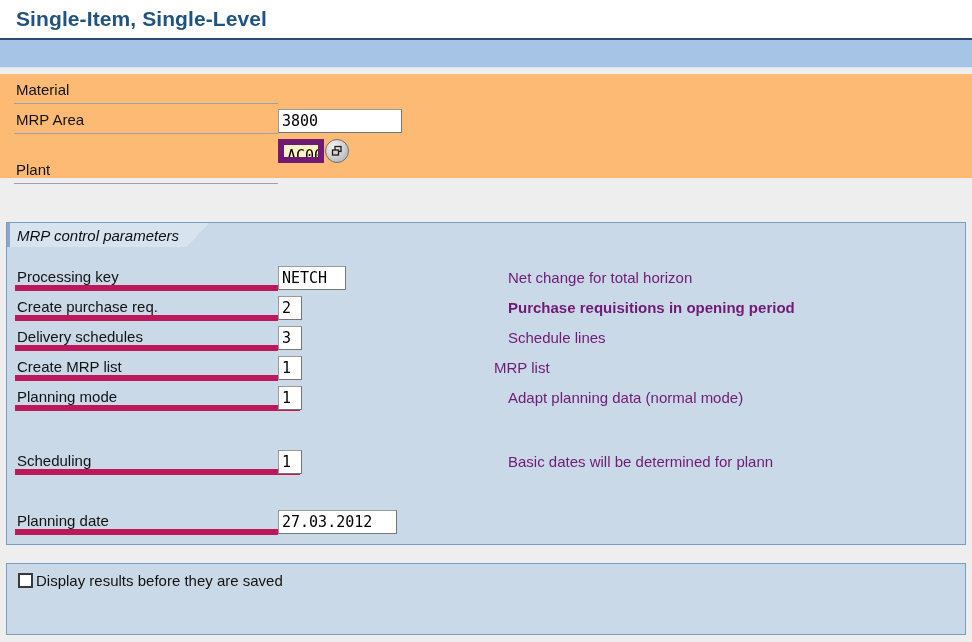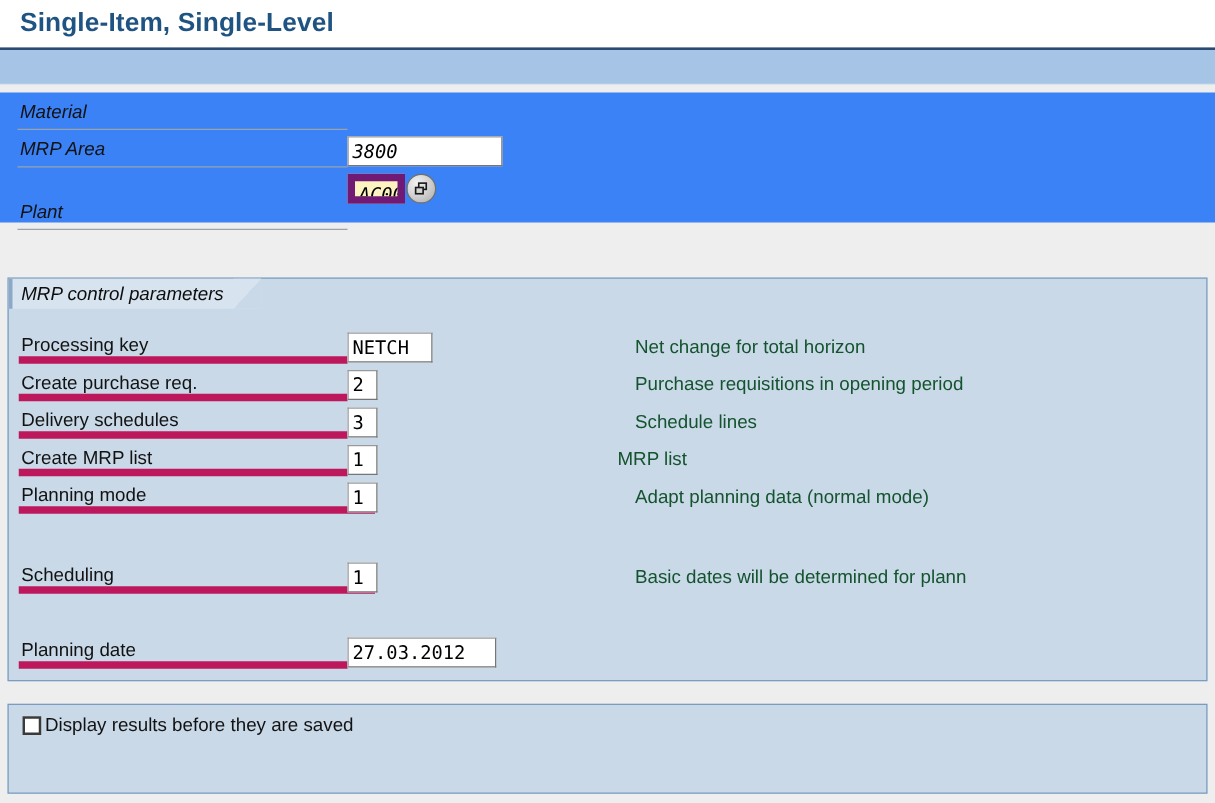--- a/index.html
+++ b/index.html
@@ -42,22 +42,21 @@
   }
   .toolband-gap {
     height: 6px;
     background: #efeeee;
   }
 
   
   .header-fields {
     position: relative;
     height: 104px;
-    background: #3b82f6;
-    font-style: italic;
+    background: #fdba74;
   }
   .fieldrow {
     position: absolute;
     left: 14px;
     height: 26px;
     display: flex;
     align-items: center;
   }
   .flabel {
     font-size: 15px;
@@ -164,21 +163,21 @@
     border-bottom: 6px solid #be185d;
     box-sizing: border-box;
     height: 26px;
     line-height: 24px;
     white-space: nowrap;
     padding-left: 2px;
   }
   .gdesc {
     position: absolute;
     font-size: 15px;
-    color: #14532d;
+    color: #701a75;
     white-space: nowrap;
     line-height: 26px;
     height: 26px;
   }
 
   
   .cbrow {
     position: absolute;
     display: flex;
     align-items: center;
@@ -244,21 +243,21 @@
     <div class="grow" style="left:8px; top:18px;">
       <div class="glabel" style="width:263px;">Processing key</div>
       <div class="inp" style="width:68px;">NETCH</div>
     </div>
     <div class="gdesc" style="left:501px; top:18px;">Net change for total horizon</div>
 
     <div class="grow" style="left:8px; top:48px;">
       <div class="glabel" style="width:263px;">Create purchase req.</div>
       <div class="inp" style="width:24px;">2</div>
     </div>
-    <div class="gdesc" style="left:501px; top:48px;">Purchase requisitions in opening period</div>
+    <div class="gdesc" style="left:501px; top:48px;font-weight:bold;">Purchase requisitions in opening period</div>
 
     <div class="grow" style="left:8px; top:78px;">
       <div class="glabel" style="width:263px;">Delivery schedules</div>
       <div class="inp" style="width:24px;">3</div>
     </div>
     <div class="gdesc" style="left:501px; top:78px;">Schedule lines</div>
 
     <div class="grow" style="left:8px; top:108px;">
       <div class="glabel" style="width:263px;">Create MRP list</div>
       <div class="inp" style="width:24px;">1</div>

